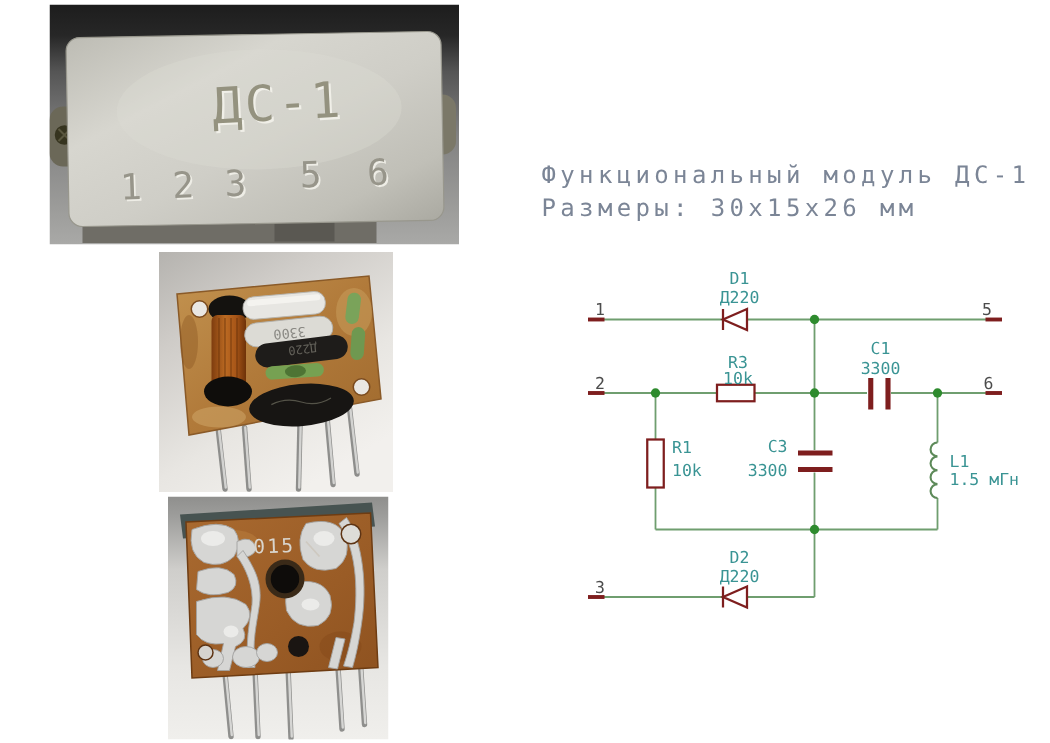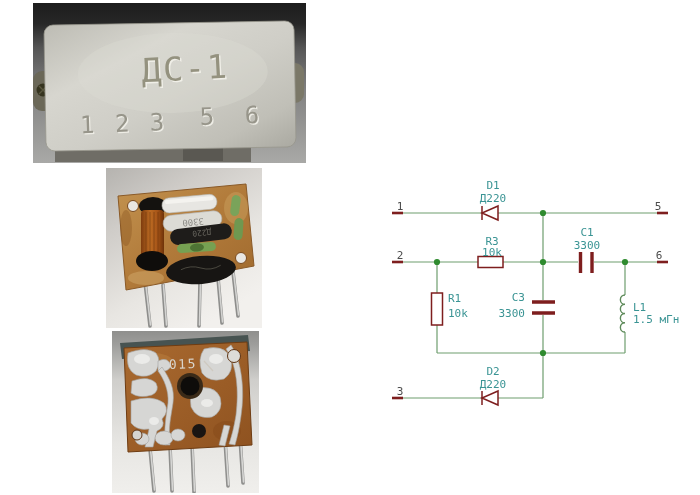--- a/index.html
+++ b/index.html
@@ -206,20 +206,24 @@
       <circle cx="78" cy="55" r="13" fill="#3a2a18"></circle>
       <circle cx="78" cy="55" r="9.5" fill="#0e0c0a"></circle>
       <circle cx="122" cy="25" r="6.5" fill="#dddcd8" stroke="#5e3414" stroke-width="1"></circle>
       <circle cx="25" cy="104" r="5" fill="#d5d3cf" stroke="#5e3414" stroke-width="1"></circle>
       <circle cx="87" cy="100" r="7" fill="#1a1512"></circle>
       <text x="57" y="38" font-size="13" letter-spacing="1.5" fill="#d9d5cd" transform="rotate(-2 57 38)" text-anchor="start">015</text>
       <path d="M92,30 L101,40" stroke="#cec9c0" stroke-width="1.2"></path>
     </g>
   </svg>
 
+  <div class="title-block">
+    <div>Функциональный модуль ДС-1</div>
+    <div>Размеры: 30x15x26 мм</div>
+  </div>
 
   <svg id="schematic" viewBox="0 0 320 260">
 
     <g stroke="#6f9e6f" stroke-width="1.2" fill="none">
       <path d="M20,43 H102 M118,43 H280 M163,43 V92"></path>
       <path d="M20,92 H98 M123,92 H198 M214,92 H280"></path>
       <path d="M57,92 V123 M57,155 V183"></path>
       <path d="M163,92 V130 M163,145 V183"></path>
       <path d="M245,92 V125 M245,162 V183"></path>
       <path d="M57,183 H245"></path>

